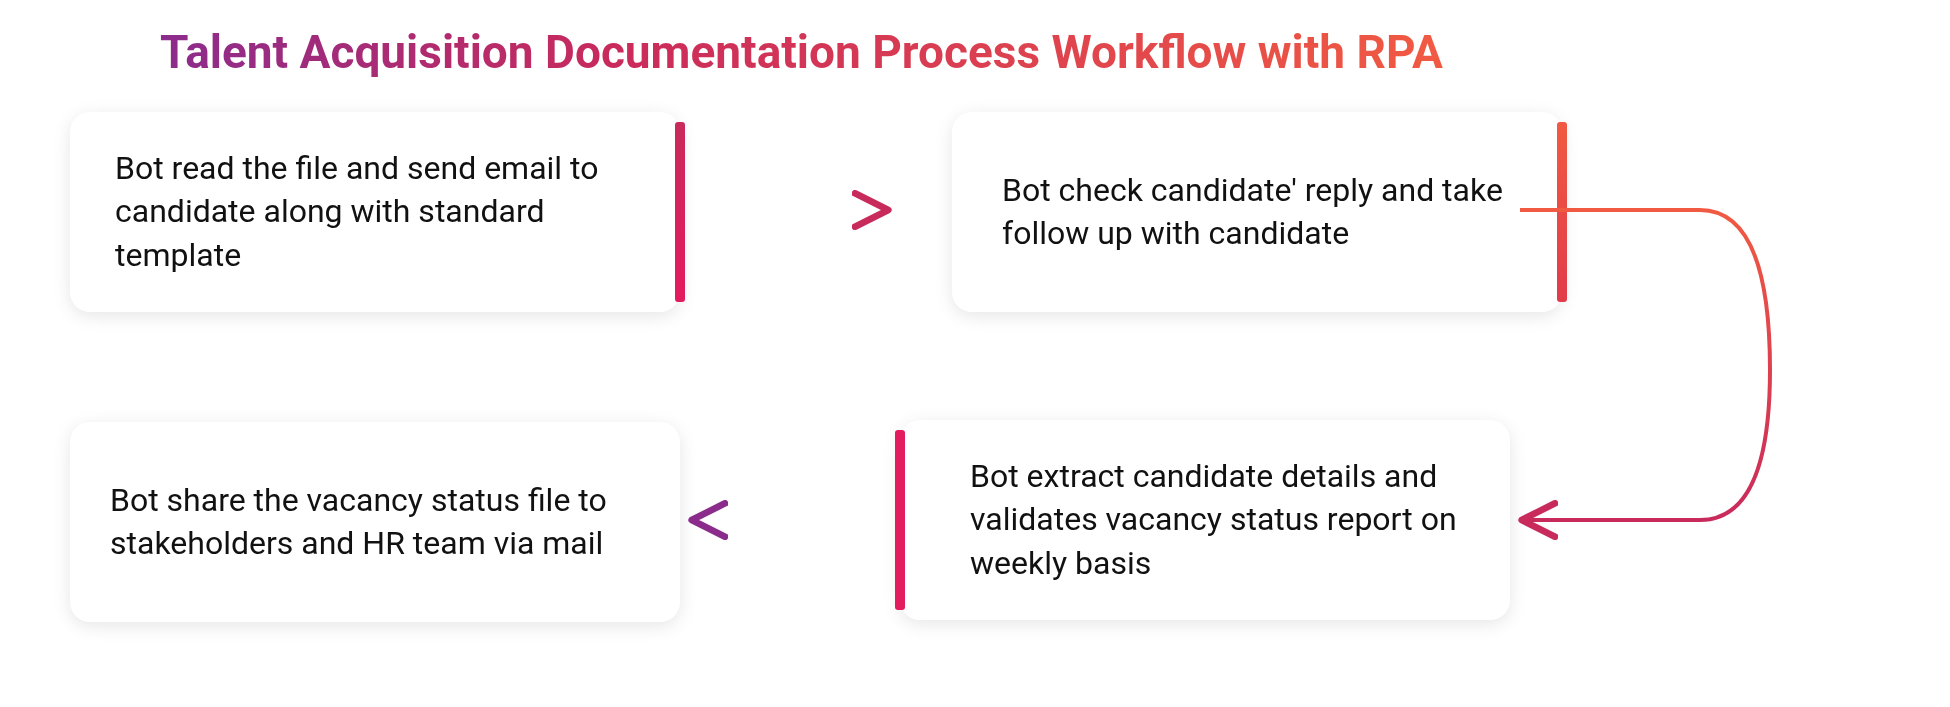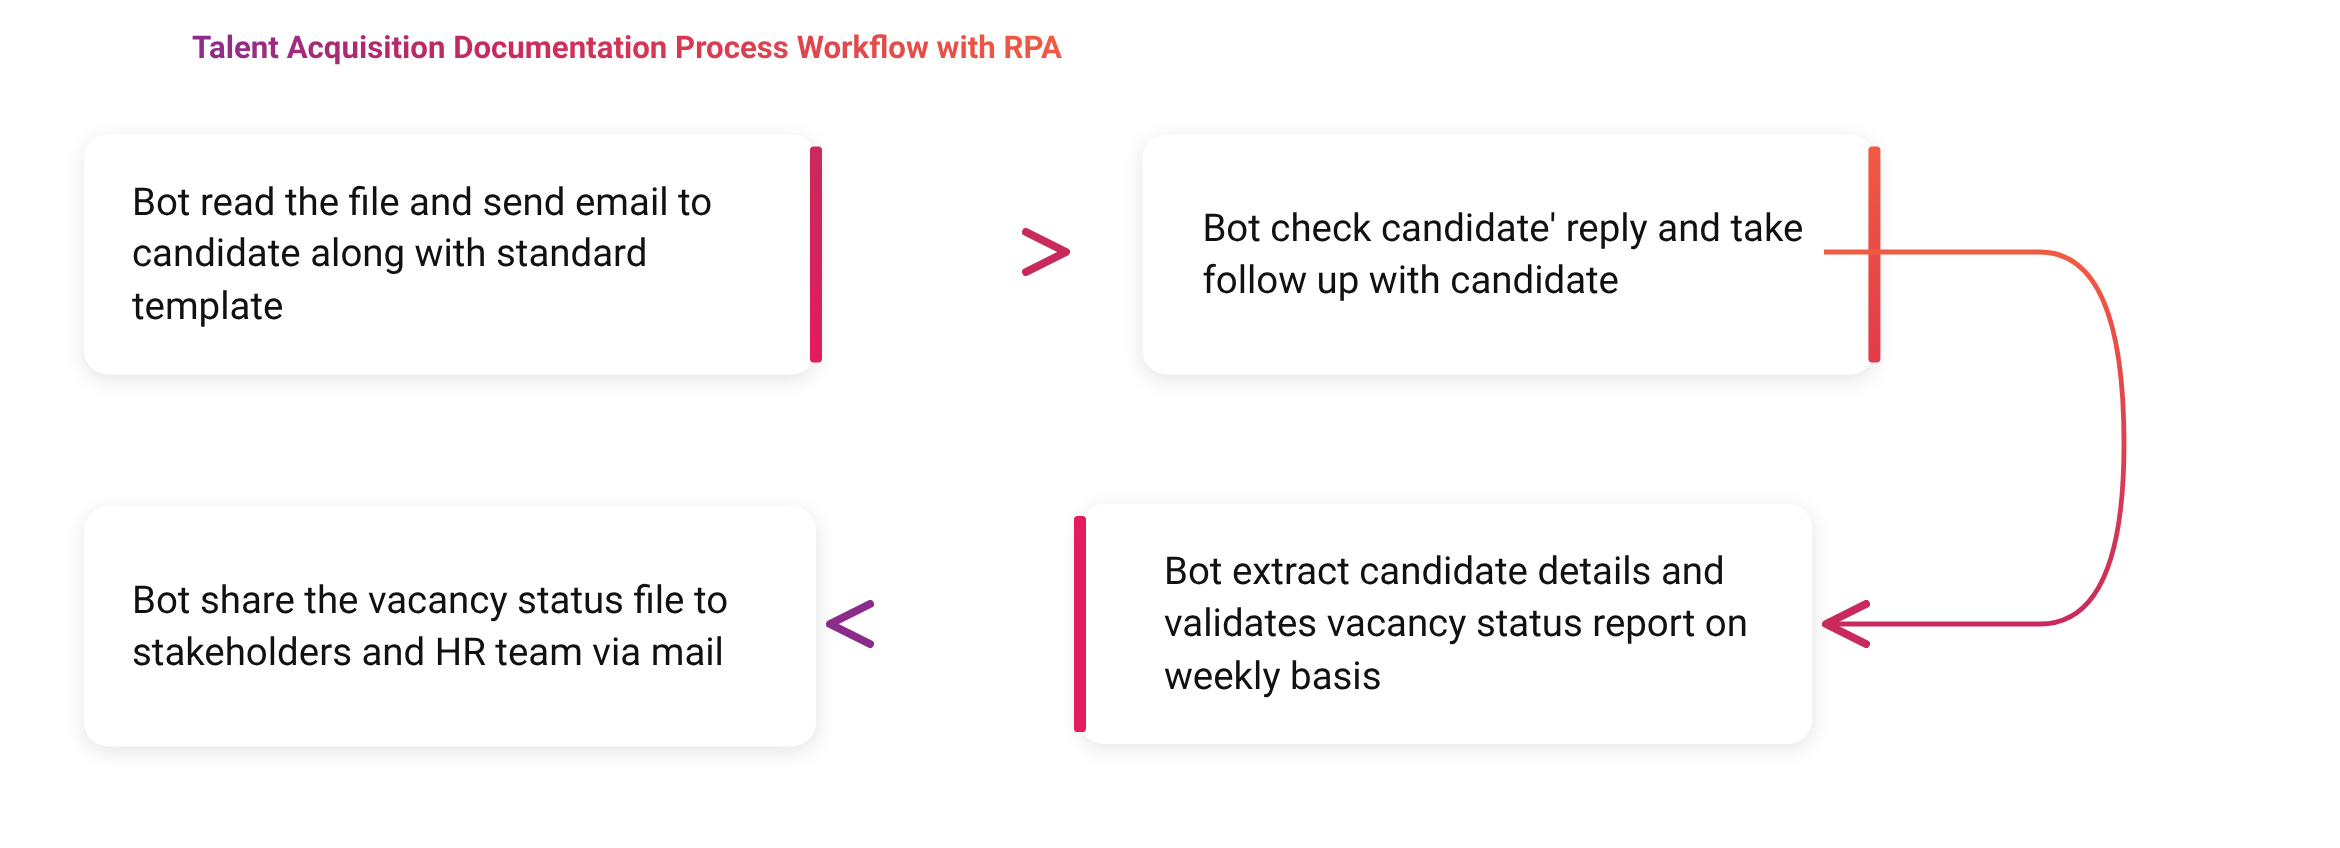--- a/index.html
+++ b/index.html
@@ -7,21 +7,21 @@
     font-family: -apple-system, BlinkMacSystemFont, "Segoe UI", Roboto, Helvetica, Arial, sans-serif;
     background: #ffffff;
     width: 1950px;
     height: 707px;
     position: relative;
   }
   .title {
     position: absolute;
     top: 25px;
     left: 160px;
-    font-size: 26px;
+    font-size: 46px;
     font-weight: 700;
     background: linear-gradient(90deg, #8B2C8C 0%, #C92A5C 35%, #F15A42 100%);
     -webkit-background-clip: text;
     background-clip: text;
     -webkit-text-fill-color: transparent;
     color: #C92A5C;
   }
   .card {
     position: absolute;
     background: #ffffff;
@@ -44,21 +44,21 @@
     position: absolute;
     width: 10px;
     border-radius: 3px;
     top: 10px;
     bottom: 10px;
   }
   .accent-right { right: -5px; }
   .accent-left  { left: -5px; }
 
   
-  .card1 { top: 112px; left: 70px; }
+  .card1 { top: 112px; left: 70px; justify-content: center; }
   .card2 { top: 112px; left: 952px; justify-content: flex-end; }
   .card3 { top: 420px; left: 900px; }
   .card4 { top: 422px; left: 70px; }
 
   svg.connectors { position: absolute; top: 0; left: 0; width: 1950px; height: 707px; pointer-events: none; }
 </style>
 </head>
 <body>
 
 <div class="title">Talent Acquisition Documentation Process Workflow with RPA</div>

